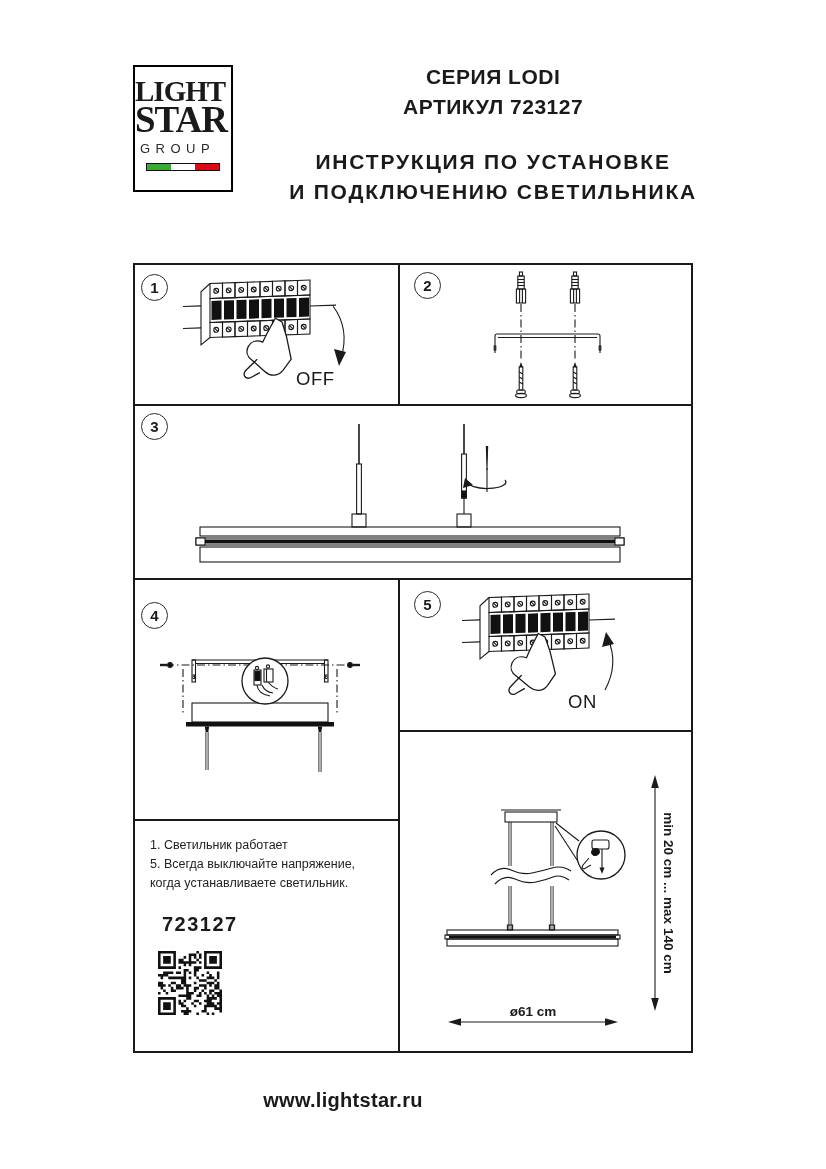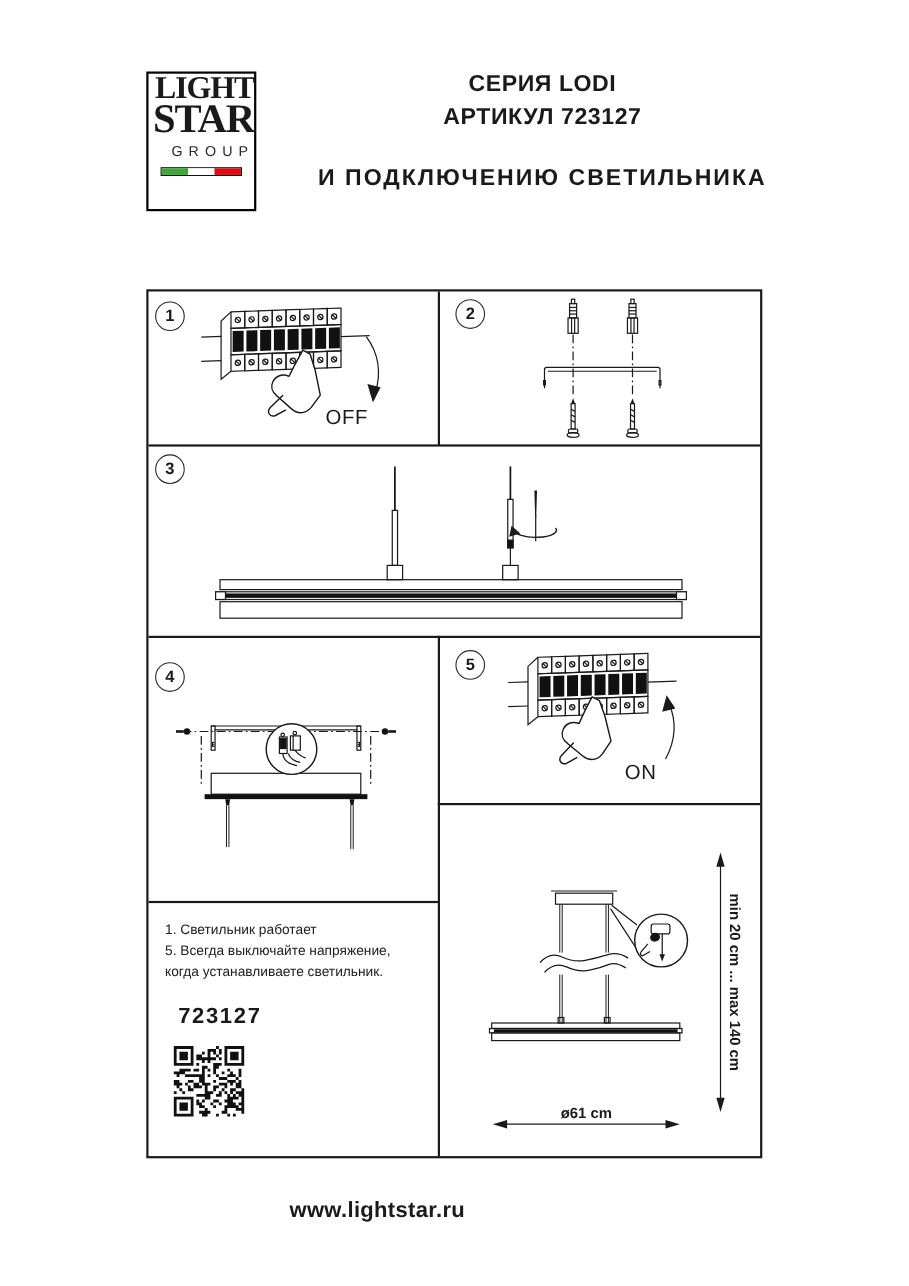--- a/index.html
+++ b/index.html
@@ -3,21 +3,21 @@
 <meta charset="utf-8">
 <style>
   *{margin:0;padding:0;box-sizing:border-box}
   html,body{background:#fff}
   body{width:826px;height:1169px;position:relative;font-family:"Liberation Sans",sans-serif;color:#1a1a1a;overflow:hidden}
   .abs{position:absolute}
   svg{display:block;overflow:visible}
   .ink{stroke:#1a1a1a;fill:none;stroke-width:1.1}
   .dd{stroke-dasharray:8 3 1.5 3}
   
-  .logo{left:133px;top:65px;width:100px;height:127px;border:2px solid #000;text-align:right;}
+  .logo{left:133px;top:65px;width:100px;height:127px;border:2px solid #000;text-align:left;padding-top:11px}
   .logo .w1{font-family:"Liberation Serif",serif;font-weight:bold;font-size:29px;line-height:26px;letter-spacing:-1px}
   .logo .w2{font-family:"Liberation Serif",serif;font-weight:bold;font-size:37px;line-height:32px;letter-spacing:-1px}
   .logo .w3{font-size:13px;letter-spacing:5.5px;text-indent:5px;margin-top:5px;color:#2a2a2a}
   .flag{width:74px;height:8px;border:1px solid #111;margin:7px auto 0;display:flex}
   .flag span{flex:1;height:100%}
   
   .hdr{right:129px;top:62px;text-align:center;font-weight:bold}
   .hdr .ln{font-size:21px;line-height:30px;letter-spacing:.5px}
   .hdr .instr{margin-top:25px;font-size:21px;line-height:30px;letter-spacing:1.8px}
   
@@ -41,20 +41,21 @@
     <span style="background: rgb(58, 170, 53);"></span>
     <span style="background: rgb(255, 255, 255);"></span>
     <span style="background: rgb(227, 6, 19);"></span>
   </div>
 </div>
 
 <div class="abs hdr">
   <div class="ln">СЕРИЯ LODI</div>
   <div class="ln">АРТИКУЛ 723127</div>
   <div class="instr">
+    <div>ИНСТРУКЦИЯ ПО УСТАНОВКЕ</div>
     <div>И ПОДКЛЮЧЕНИЮ СВЕТИЛЬНИКА</div>
   </div>
 </div>
 
 <div class="abs grid">
   <div class="line" style="top:139px;left:0;width:556px;height:1.5px"></div>
   <div class="line" style="top:313px;left:0;width:556px;height:1.5px"></div>
   <div class="line" style="left:263px;top:0;width:1.5px;height:140px"></div>
   <div class="line" style="left:263px;top:313px;width:1.5px;height:473px"></div>
   <div class="line" style="left:263px;top:465px;width:293px;height:1.5px"></div>

